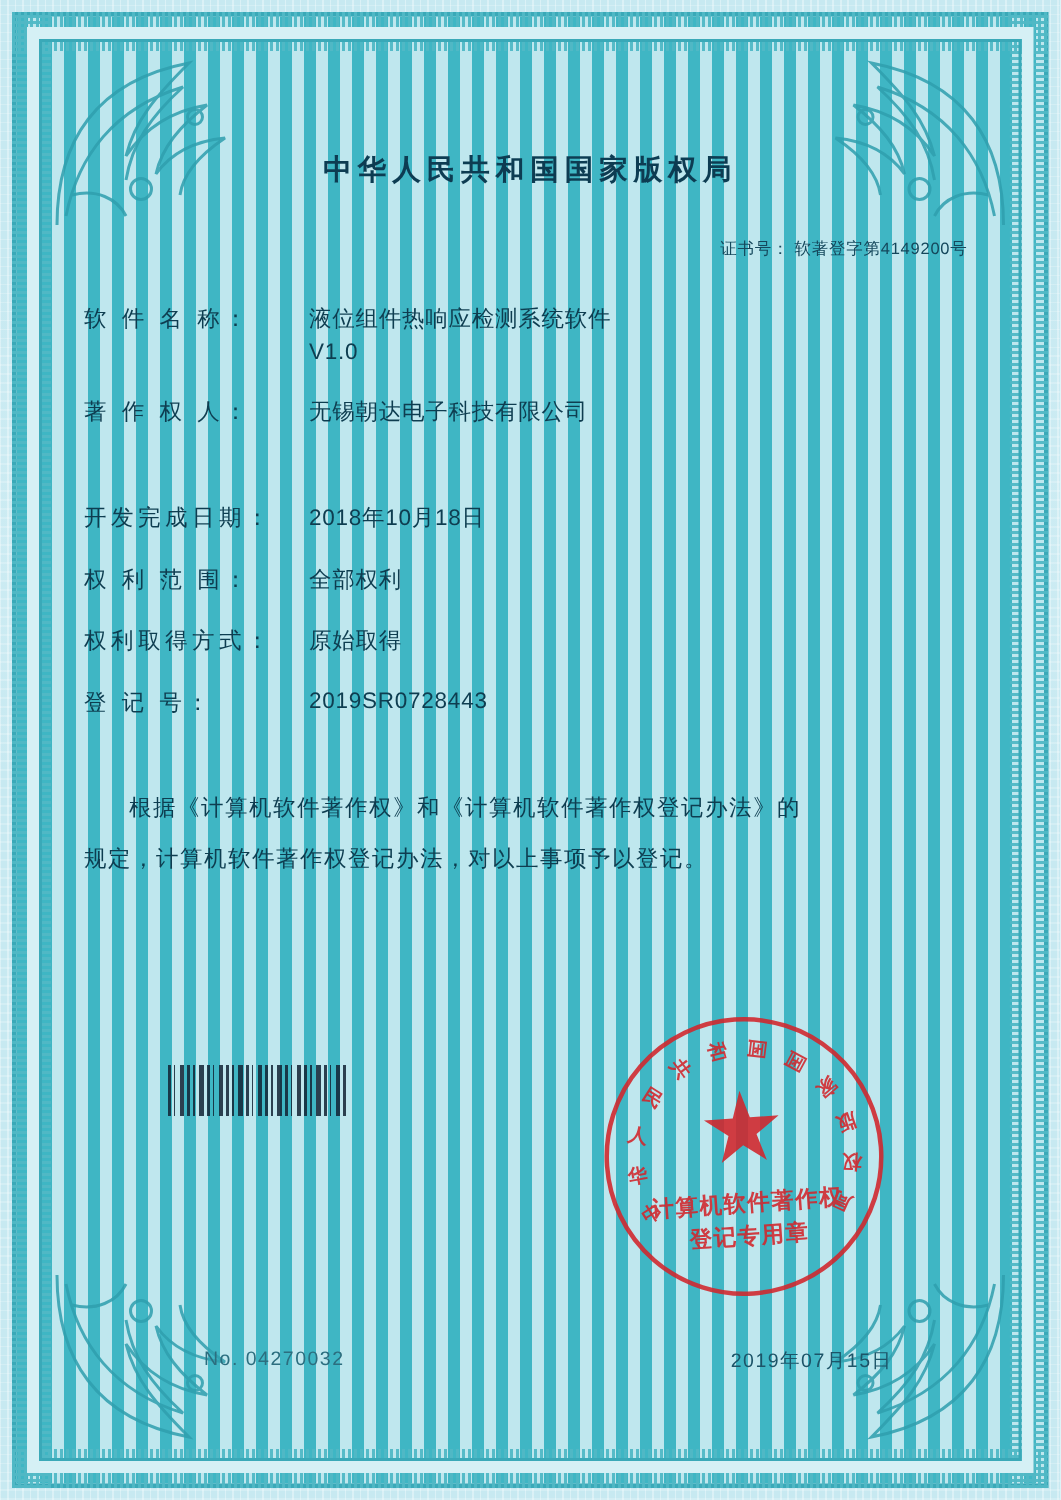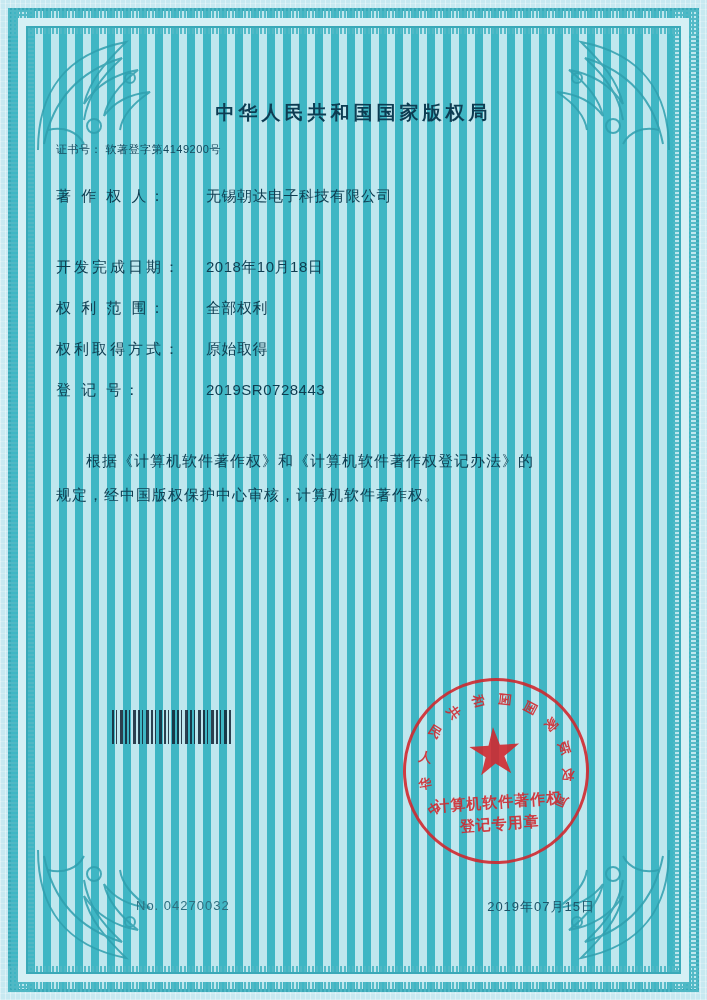--- a/index.html
+++ b/index.html
@@ -125,24 +125,24 @@
   .title2 {
     text-align: center;
     font-family: "Liberation Serif", serif;
     font-weight: bold;
     font-size: 34px;
     letter-spacing: 6px;
     color: #08323f;
     margin-top: 20px;
   }
   .cert-no {
-    text-align: left;
+    text-align: right;
     font-size: 11px;
     color: #15485c;
-    margin-top: 16px;
+    margin-top: 32px;
     padding-right: 6px;
     letter-spacing: .5px;
   }
   .field {
     display: flex;
     align-items: flex-start;
     margin-top: 22px;
     font-size: 15px;
     color: #0e3d50;
   }
@@ -303,20 +303,27 @@
       <path d="M14 96 C30 92 44 98 50 110"></path>
     </svg>
   </div>
 
   <div class="content">
 
     <div class="title1">中华人民共和国国家版权局</div>
     <div class="cert-no">证书号： 软著登字第4149200号</div>
 
     <div class="group-a">
+      <div class="field">
+        <div class="label">软 件 名 称：</div>
+        <div class="value">
+          <span>液位组件热响应检测系统软件</span>
+          <span class="line2">V1.0</span>
+        </div>
+      </div>
 
       <div class="field">
         <div class="label">著 作 权 人：</div>
         <div class="value">无锡朝达电子科技有限公司</div>
       </div>
     </div>
 
     <div class="group-b">
       <div class="field">
         <div class="label">开发完成日期：</div>
@@ -335,21 +342,21 @@
       </div>
 
       <div class="field">
         <div class="label">登 记    号：</div>
         <div class="value">2019SR0728443</div>
       </div>
     </div>
 
     <div class="statement">
       <div class="p1">根据《计算机软件著作权》和《计算机软件著作权登记办法》的</div>
-      <div>规定，经中国版权保护中心审核，计算机软件著作权。</div>
+      <div>规定，计算机软件著作权登记办法，对以上事项予以登记。</div>
     </div>
 
     <div class="lower">
 
       <div class="barcode"></div>
 
       <div class="seal">
         <div class="ring-text" title="中华人民共和国国家版权局">
             <span style="transform: rotate(-118deg) translate(0px, -72px) rotate(90deg) translate(-50%, -50%);">中</span>
             <span style="transform: rotate(-96.5455deg) translate(0px, -72px) rotate(90deg) translate(-50%, -50%);">华</span>

